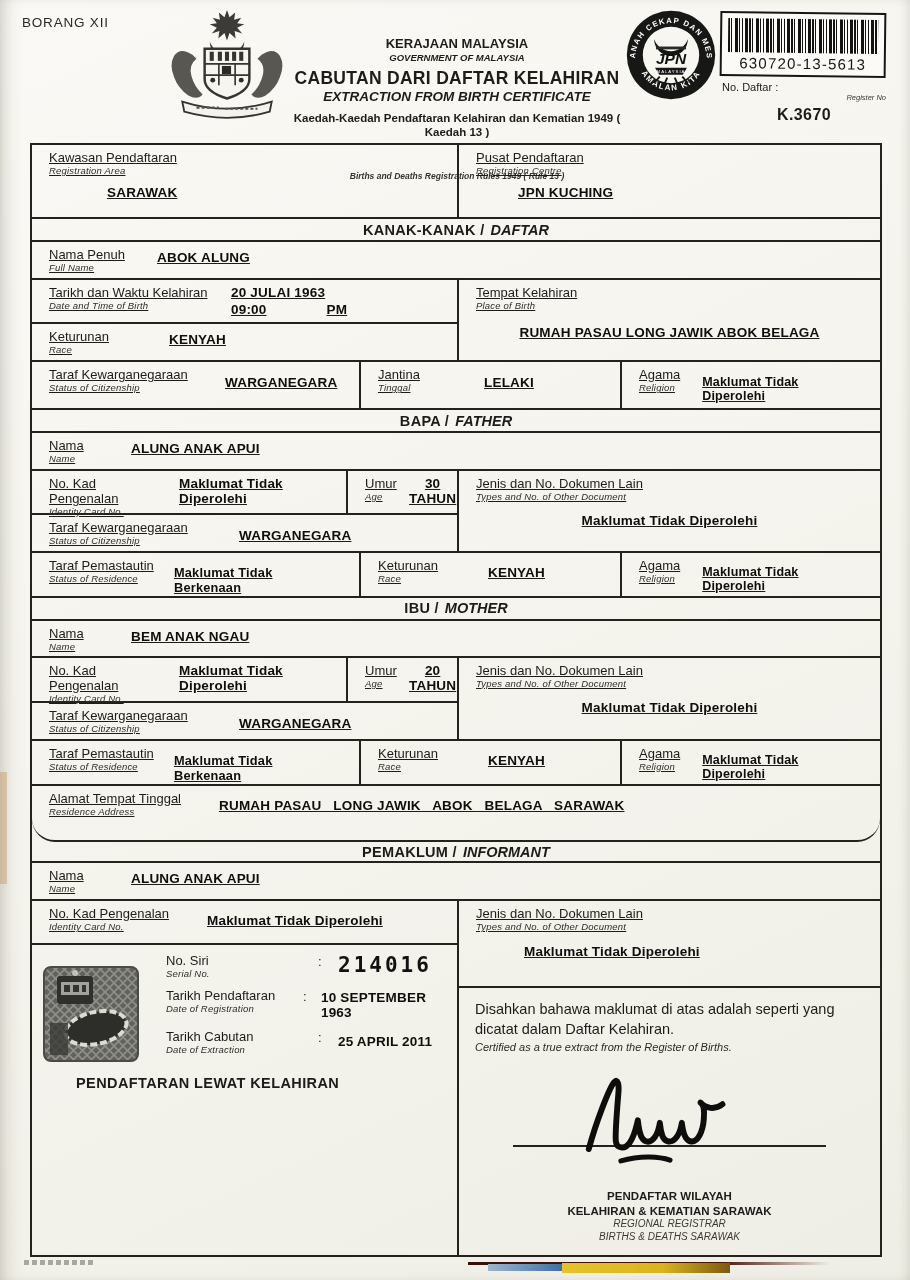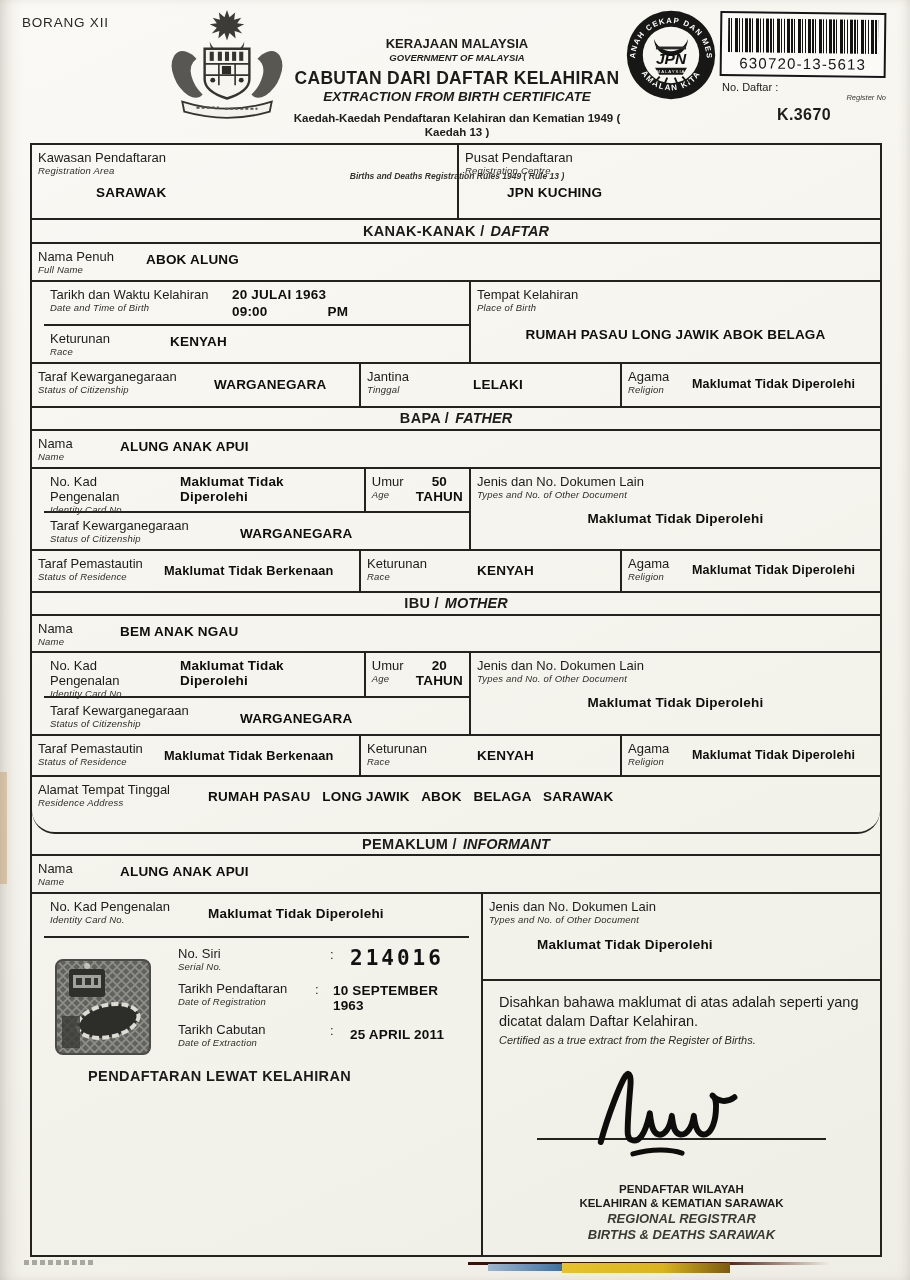--- a/index.html
+++ b/index.html
@@ -31,30 +31,30 @@
   .bcnum{font-size:15px;letter-spacing:1.2px;color:#161616;text-align:center;margin-top:2px;}
   .regno{margin-top:4px;padding-left:2px;}
   .rn1{font-size:11px;}
   .rn2{font-size:7.5px;font-style:italic;color:#3a3934;text-align:right;}
   .rn3{font-size:16px;font-weight:bold;text-align:center;margin-top:4px;letter-spacing:.4px;}
   
   .tbl{position:absolute;left:30px;top:143px;width:852px;height:1114px;
        border:2.5px solid #23221e;display:flex;flex-direction:column;box-sizing:border-box;}
   .row{display:flex;border-bottom:2px solid #23221e;box-sizing:border-box;}
   .row:last-child{border-bottom:none;flex:1;}
-  .cell{padding:5px 6px;box-sizing:border-box;}
+  .cell{padding:5px 17px;box-sizing:border-box;text-decoration:underline;}
   .bl{border-left:2px solid #23221e;}
   .lbl .my{display:block;font-size:13px;}
   .lbl .en{display:block;font-size:9.5px;font-style:italic;color:#2e2d29;letter-spacing:.2px;}
   .v{font-weight:bold;font-size:13.5px;color:#0e0e0c;letter-spacing:.2px;}
   .band{justify-content:center;align-items:center;font-weight:bold;font-size:14.5px;}
   .band .bmy{letter-spacing:.3px;}
   .band .ben{font-style:italic;margin-left:6px;}
   .hrow{display:flex;}
-  .colgrp{display:flex;flex-direction:column;box-sizing:border-box;margin-left:12px;}
+  .colgrp{display:flex;flex-direction:column;box-sizing:border-box;}
   .subrow{display:flex;border-bottom:2px solid #23221e;box-sizing:border-box;}
   .subrow.last{border-bottom:none;flex:1;}
   .center-val{text-align:center;}
   .addr-v{white-space:pre-wrap;}
   
   .blc{position:relative;flex:1;padding:8px 10px;box-sizing:border-box;}
   .holo{position:absolute;left:10px;top:20px;}
   .infcol{margin-left:124px;}
   .inf{display:flex;margin-bottom:9px;}
   .inf .lbl{width:152px;}
@@ -62,21 +62,21 @@
   .serialnum{font-family:"DejaVu Sans Mono",monospace;font-weight:bold;font-size:21px;letter-spacing:3px;color:#111;}
   .latereg{margin:20px 0 0 34px;font-weight:bold;font-size:14.5px;letter-spacing:.4px;}
   .cert{flex:1;padding:12px 16px;box-sizing:border-box;position:relative;}
   .cmy{font-size:14.5px;line-height:1.35;}
   .cen{font-size:11px;font-style:italic;margin-top:2px;color:#2b2a26;}
   .sigwrap{position:relative;height:118px;margin-top:14px;}
   .sigline{position:absolute;left:38px;right:38px;top:78px;border-top:2px solid #23221e;}
   .sig{position:absolute;left:50%;top:0;transform:translateX(-50%);}
   .signer{text-align:center;line-height:1.25;margin-top:4px;}
   .sg1,.sg2{font-size:11.5px;font-weight:bold;}
-  .sg3,.sg4{font-size:13px;font-weight:bold;font-style:italic;color:#3a3934;}
+  .sg3,.sg4{font-size:10px;font-weight:normal;font-style:italic;color:#3a3934;}
   
   .smudge{position:absolute;left:24px;top:1260px;width:72px;height:5px;opacity:.55;
     background:repeating-linear-gradient(90deg,#6b6a64 0 5px,transparent 5px 8px);}
   .edge-stain{position:absolute;left:0;top:772px;width:7px;height:112px;background:#c49a66;opacity:.45;}
   .strip-line{position:absolute;left:468px;top:1262px;width:362px;height:2.5px;background:linear-gradient(90deg,#3a1006,#4a1408 70%,rgba(74,20,8,0));}
   .strip-blue{position:absolute;left:488px;top:1264px;width:74px;height:7px;background:linear-gradient(90deg,#9db6cd,#3f6fa5);}
   .strip-yellow{position:absolute;left:562px;top:1263px;width:168px;height:10px;background:linear-gradient(90deg,#e6c32d,#d9b41f 60%,#7a5a10);}
 </style>
 </head>
 <body>
@@ -273,21 +273,21 @@
               <span class="en">Identity Card No.</span>
             </div>
             <div class="v" style="width:150px;margin-left:12px;">Maklumat Tidak Diperolehi</div>
           </div>
           <div class="cell bl hrow" style="flex:1;">
             <div class="lbl" style="width:38px;">
               <span class="my">Umur</span>
               <span class="en">Age</span>
             </div>
             <div style="text-align:center;margin-left:6px;">
-              <div class="v">50</div>
+              <div class="v">30</div>
               <div class="v">TAHUN</div>
             </div>
           </div>
         </div>
         <div class="subrow last">
           <div class="cell hrow" style="flex:1;">
             <div class="lbl" style="width:168px;">
               <span class="my">Taraf Kewarganegaraan</span>
               <span class="en">Status of Citizenship</span>
             </div>

